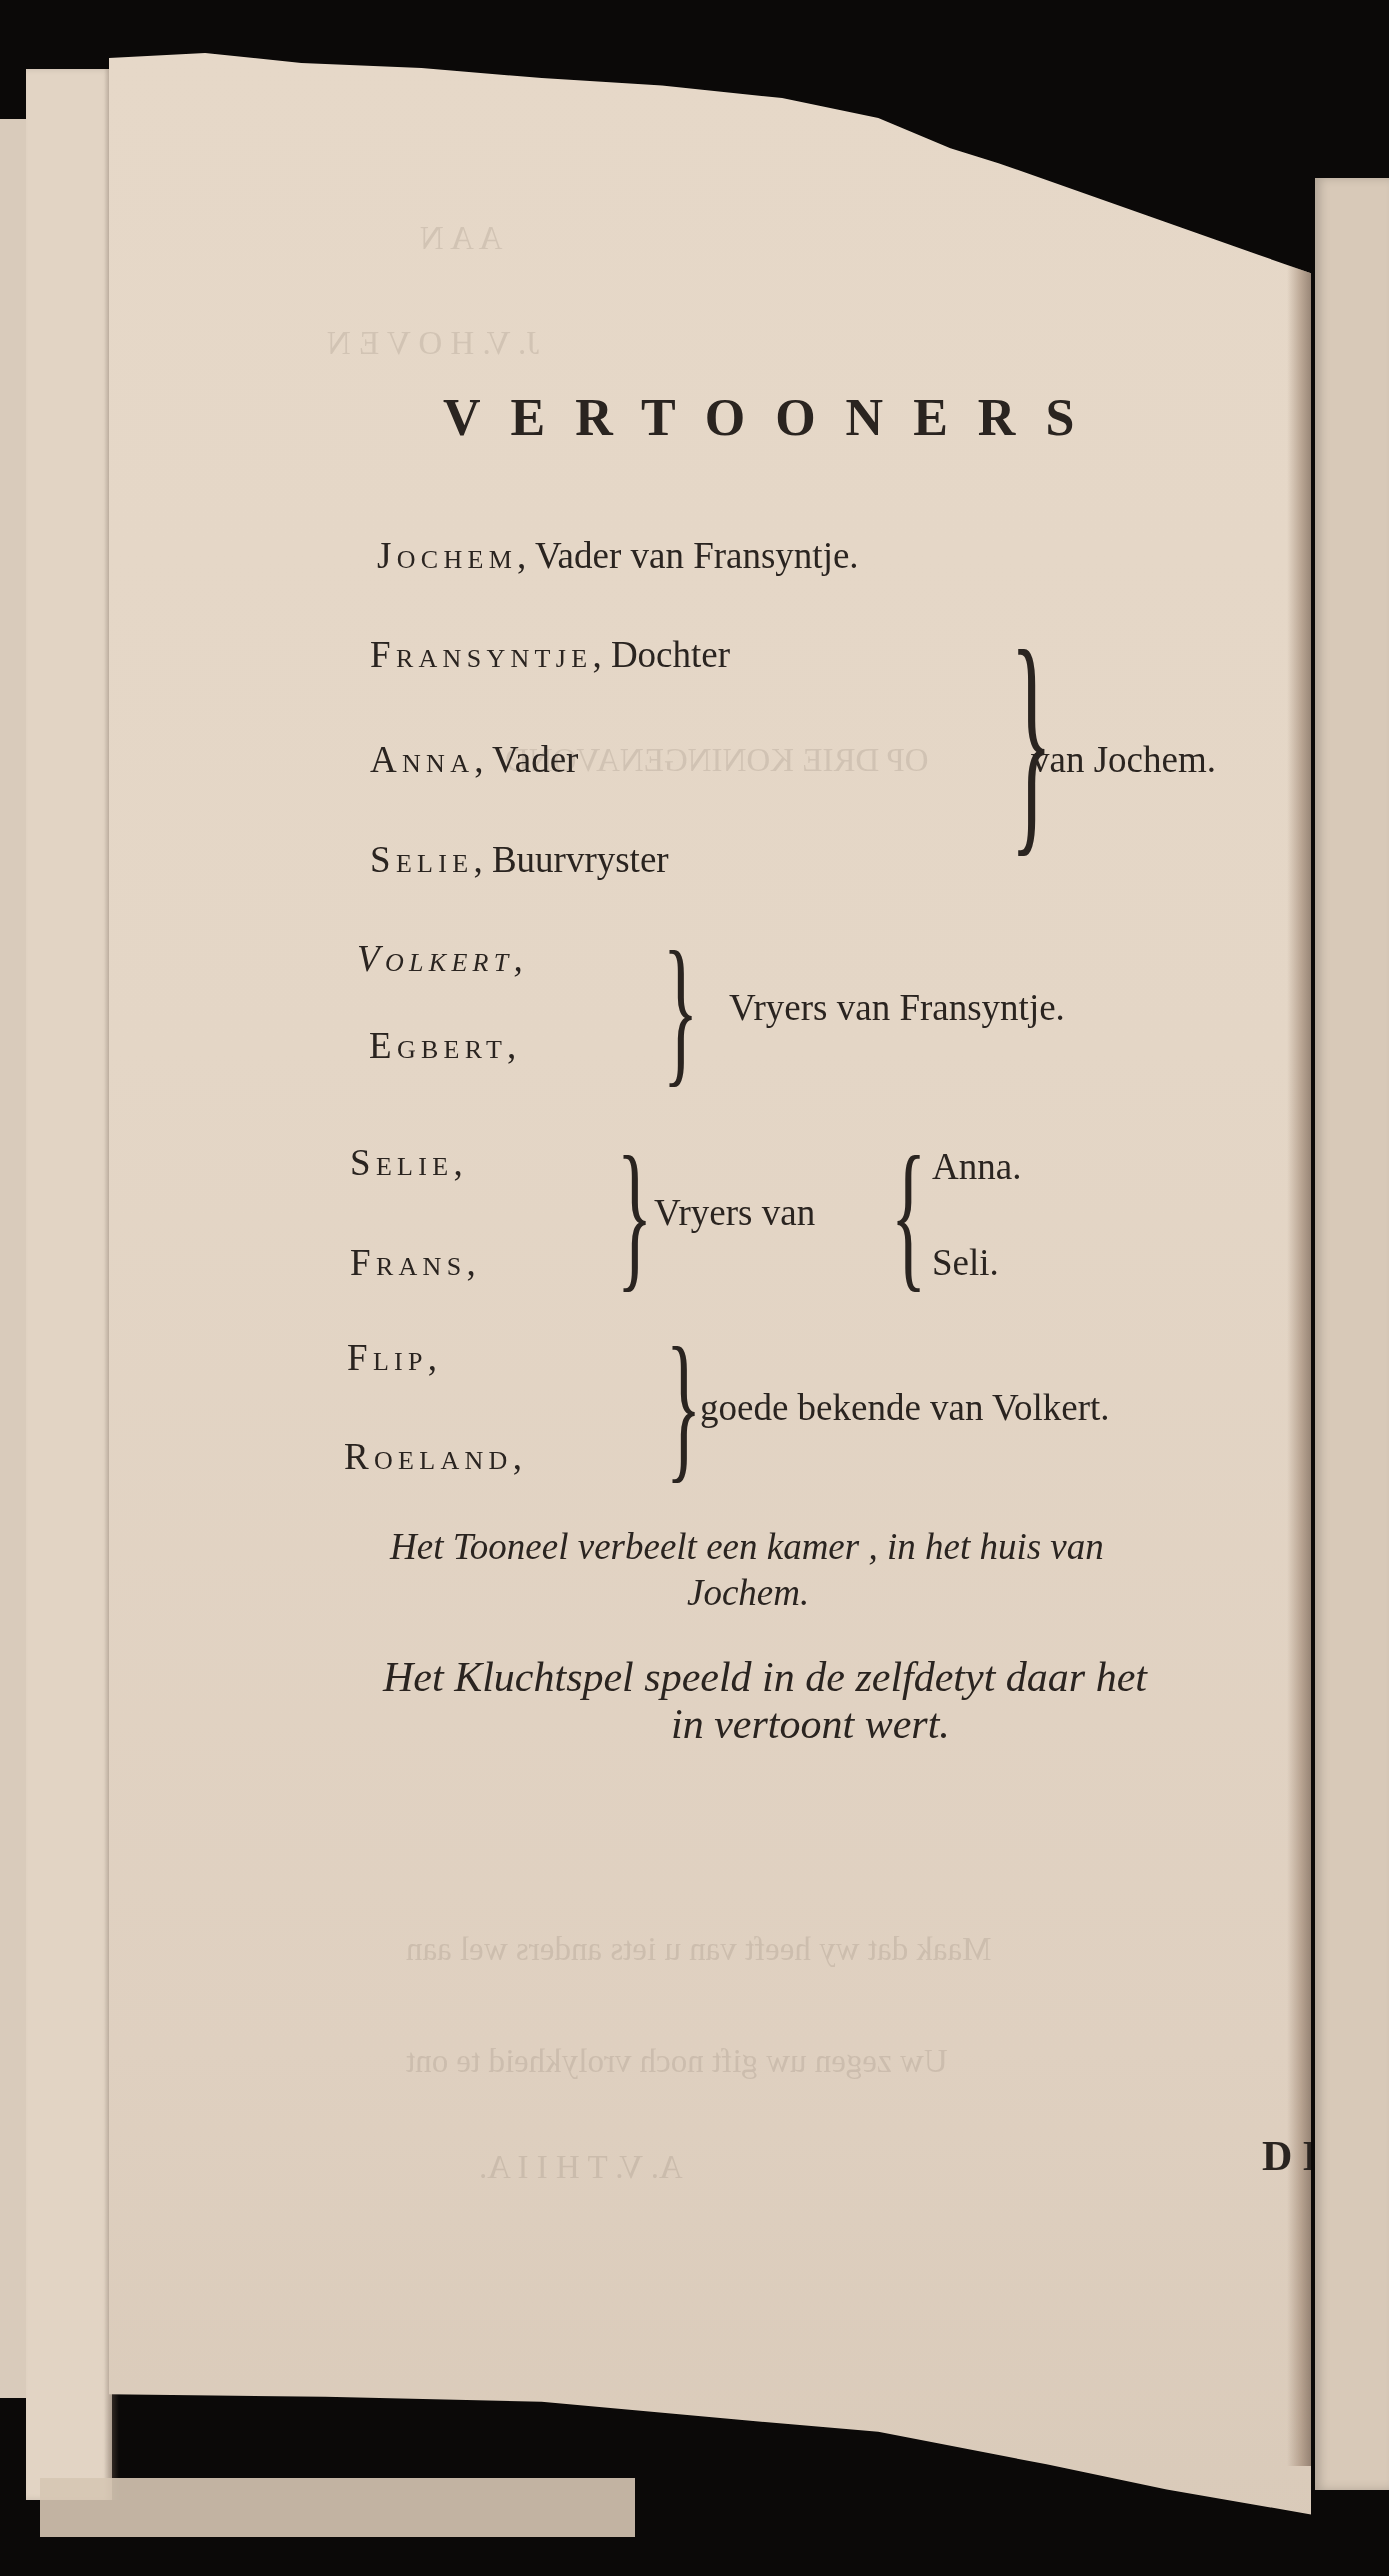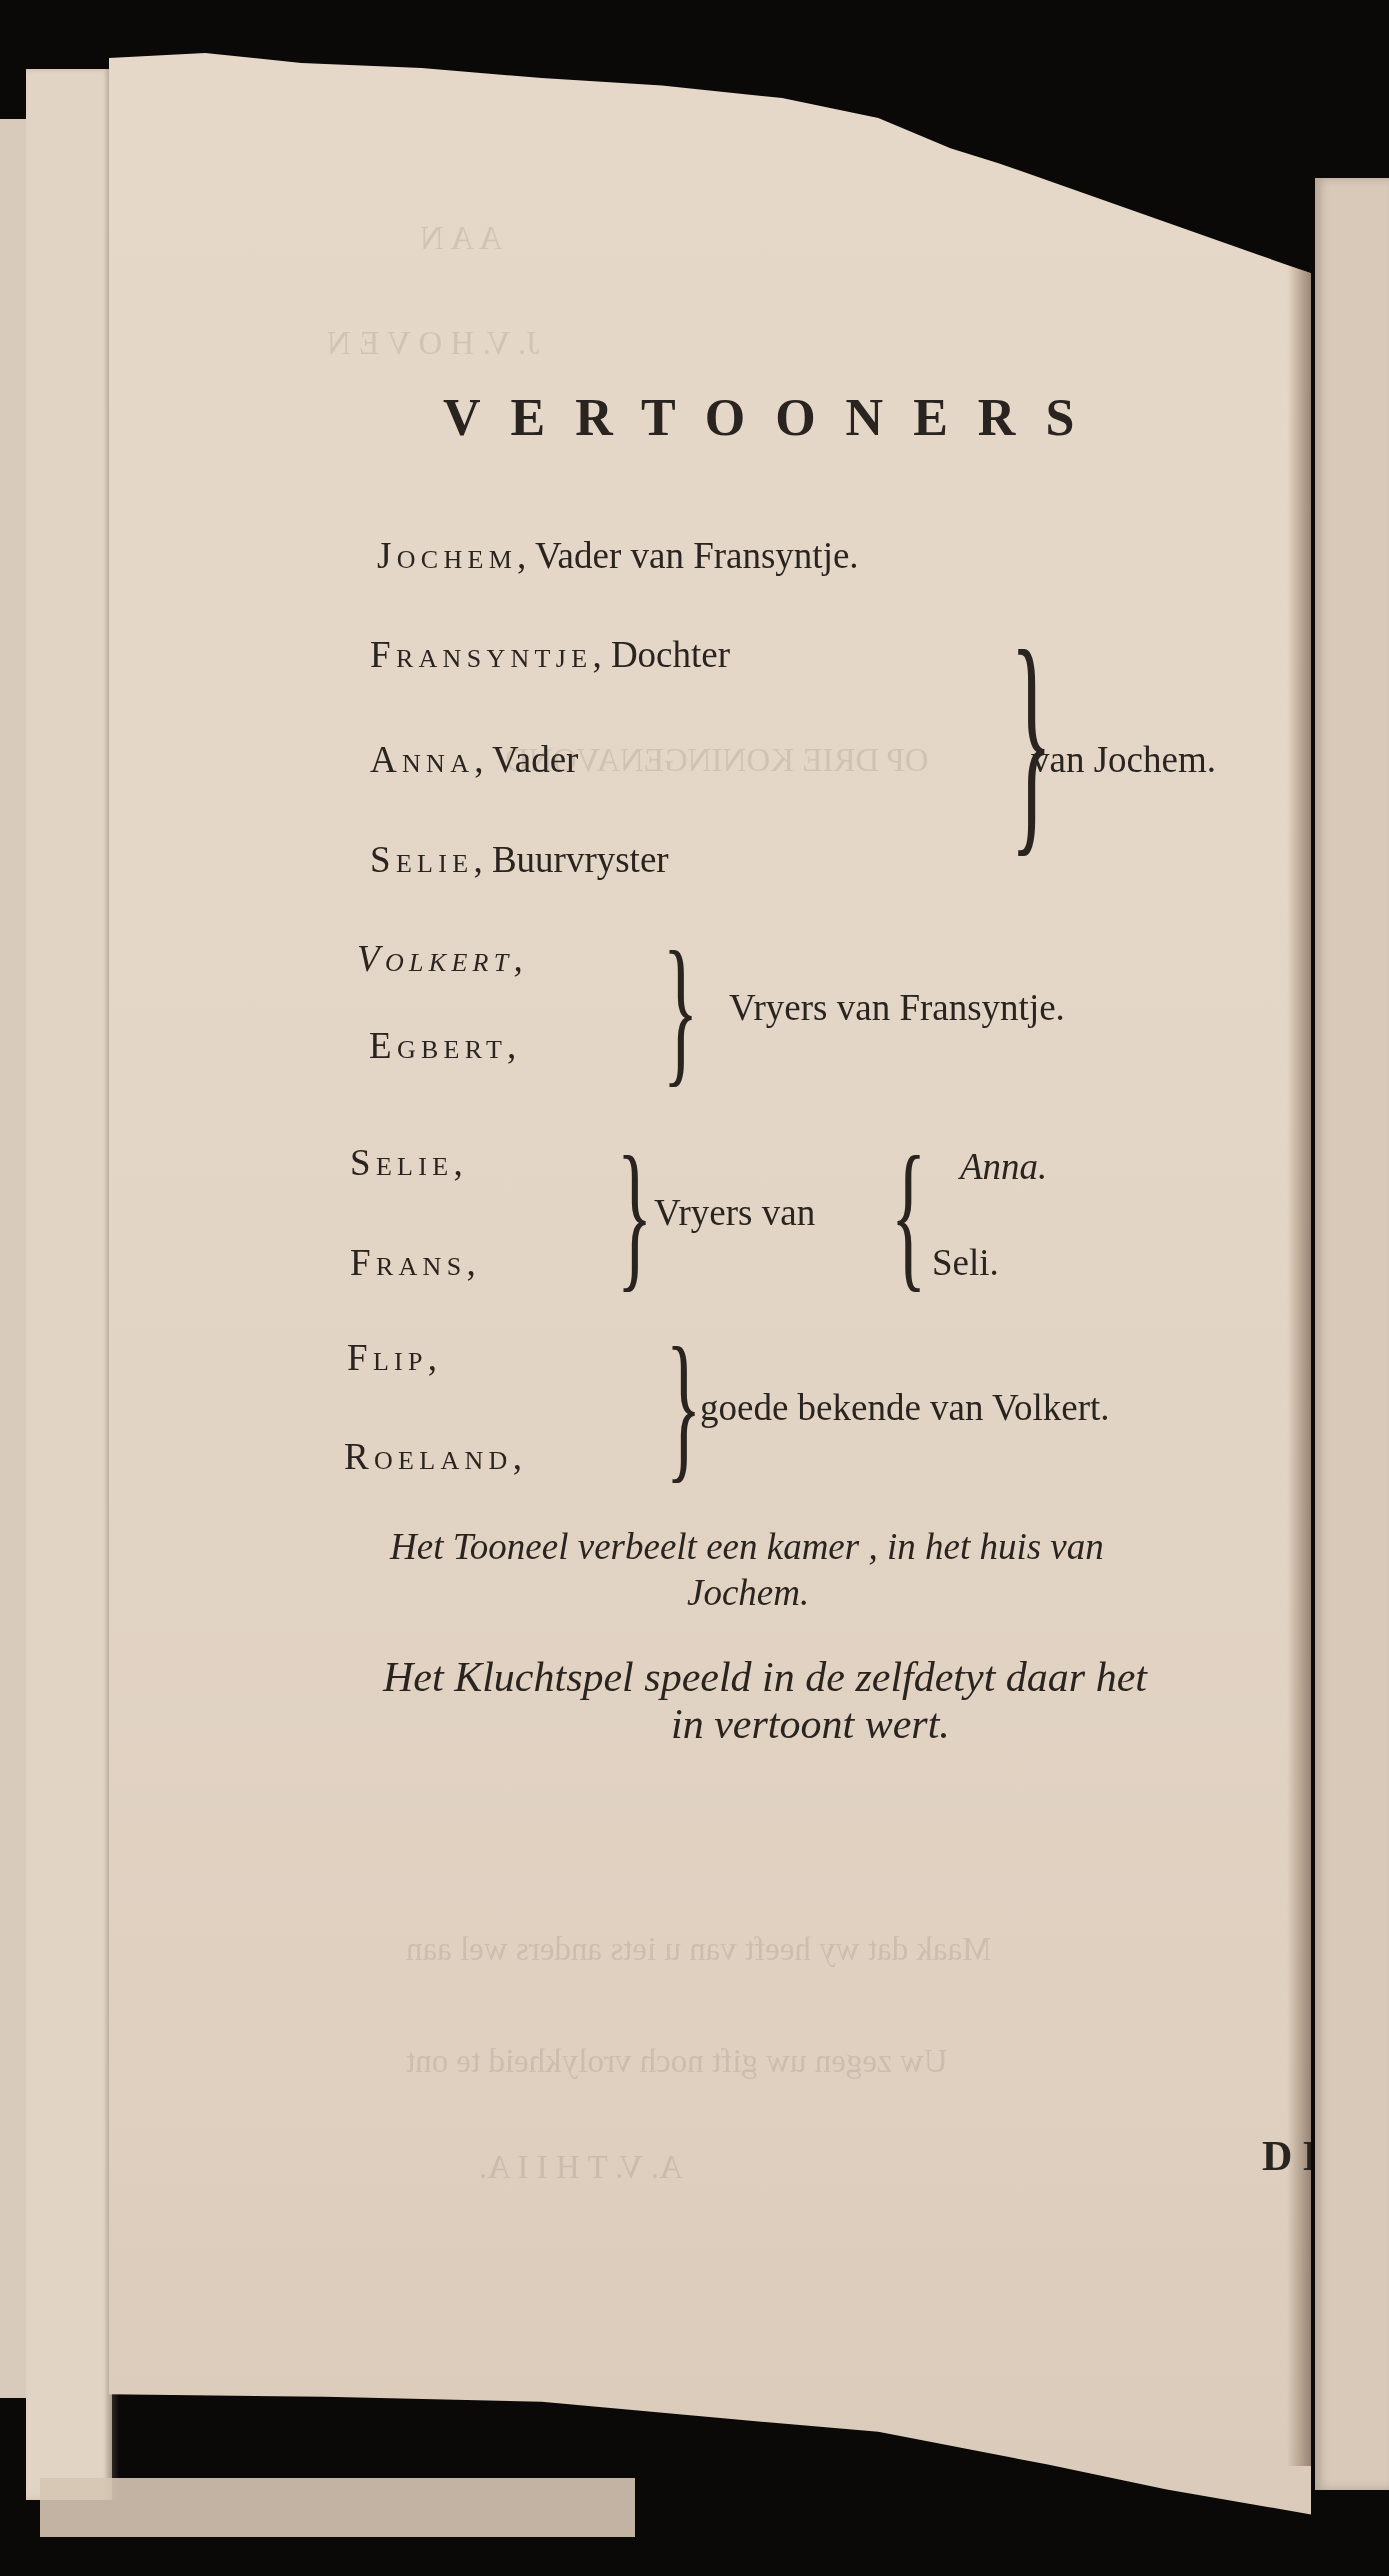--- a/index.html
+++ b/index.html
@@ -88,21 +88,21 @@
 
   <div class="text row" style="left:241px; top:1093px;">
     <span class="sc">Selie</span><span>,</span>
   </div>
   <div class="text row" style="left:241px; top:1193px;">
     <span class="sc">Frans</span><span>,</span>
   </div>
   <div class="brace" style="left:486px; top:1084px; font-size:165px; transform:scaleX(0.45);">}</div>
   <div class="text row" style="left:545px; top:1143px;">Vryers van</div>
   <div class="brace" style="left:760px; top:1084px; font-size:165px; transform:scaleX(0.45);">{</div>
-  <div class="text row" style="left:851px; top:1097px;font-style:italic;">Anna.</div>
+  <div class="text row" style="left:823px; top:1097px;">Anna.</div>
   <div class="text row" style="left:823px; top:1193px;">Seli.</div>
 
   <div class="text row" style="left:238px; top:1288px;">
     <span class="sc">Flip</span><span>,</span>
   </div>
   <div class="text row" style="left:235px; top:1387px;">
     <span class="sc">Roeland</span><span>,</span>
   </div>
   <div class="brace" style="left:535px; top:1275px; font-size:165px; transform:scaleX(0.45);">}</div>
   <div class="text row" style="left:591px; top:1338px;">goede bekende van Volkert.</div>

